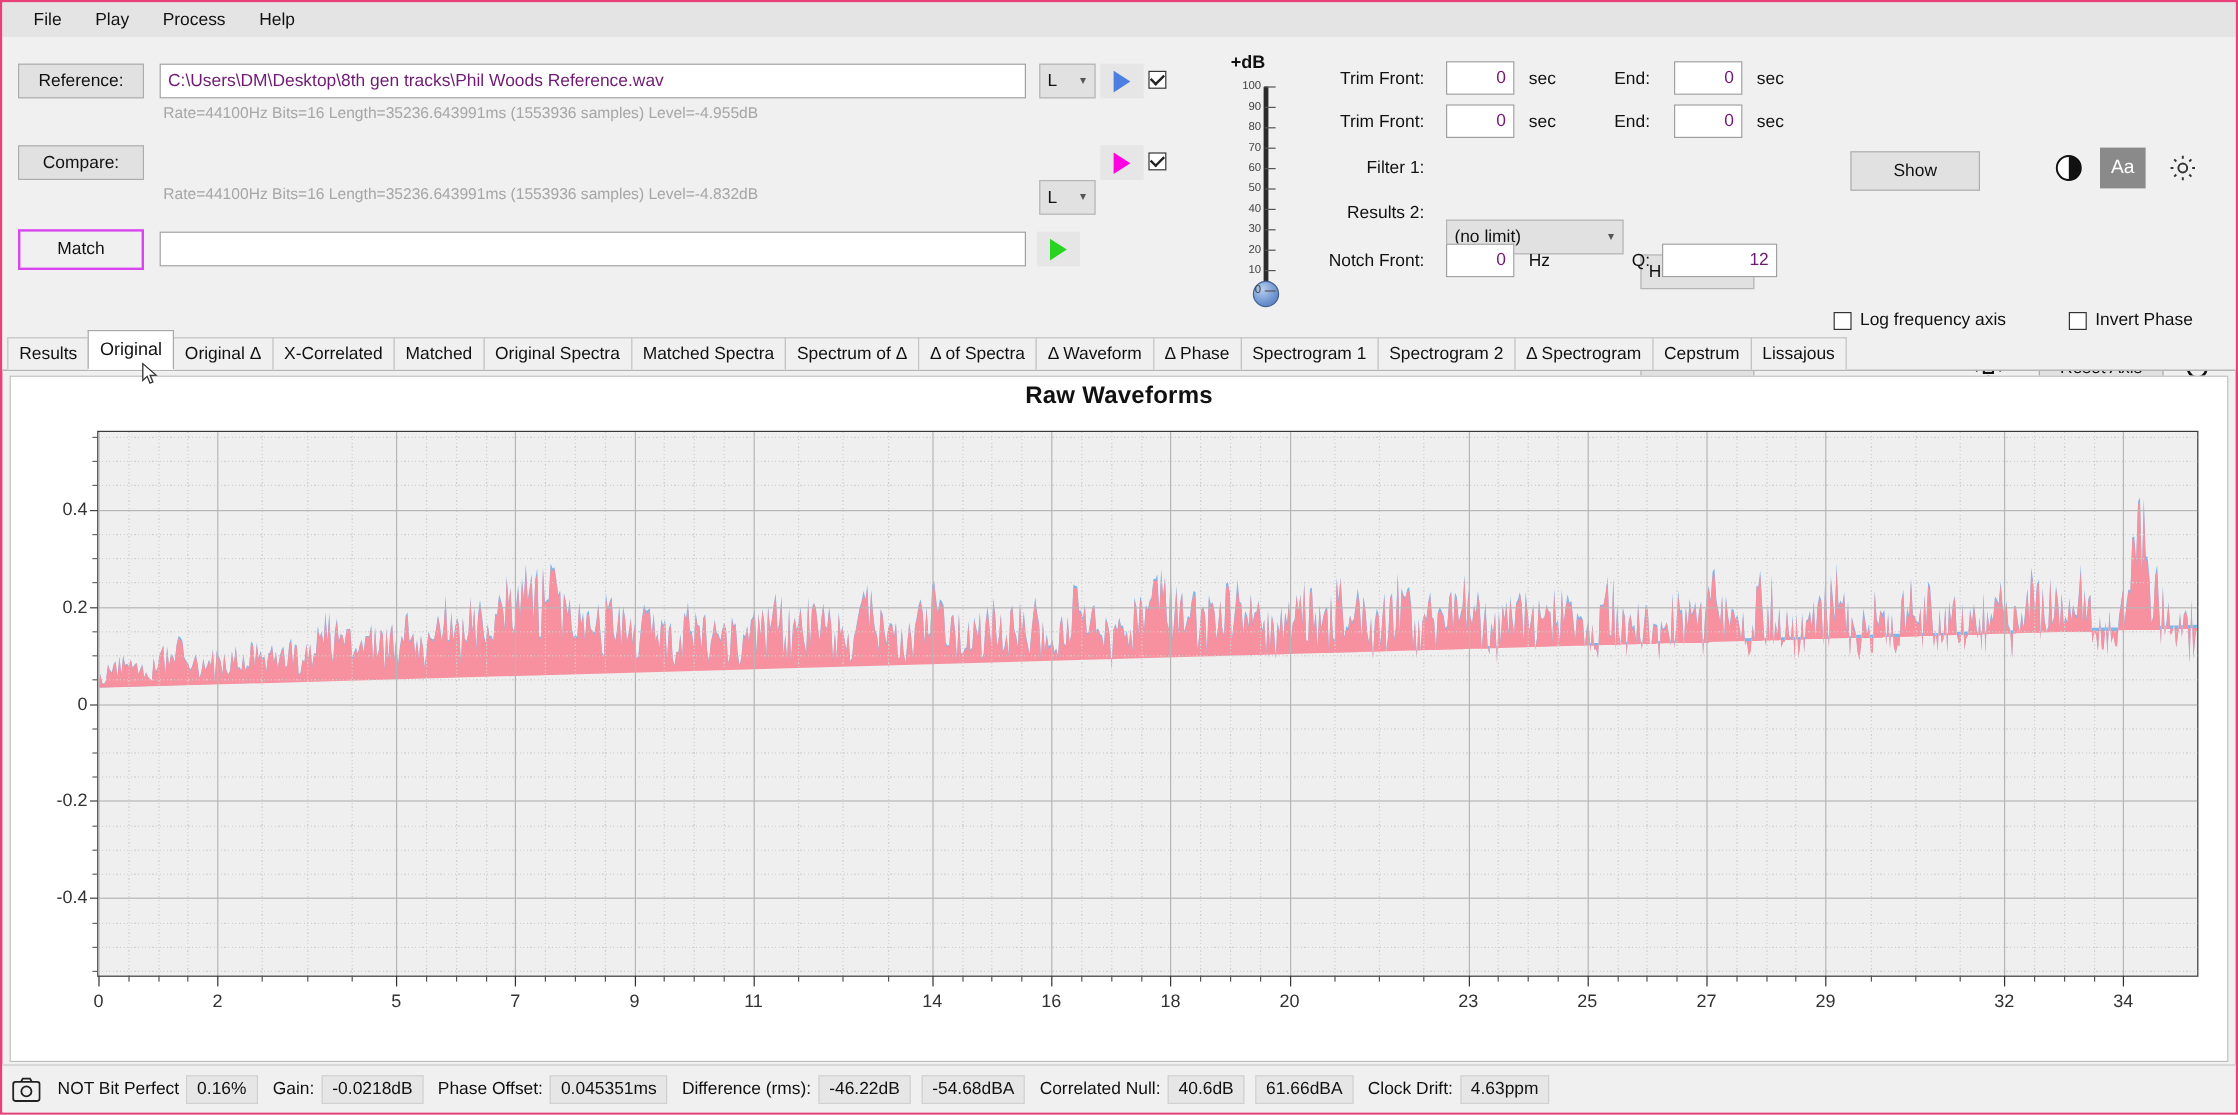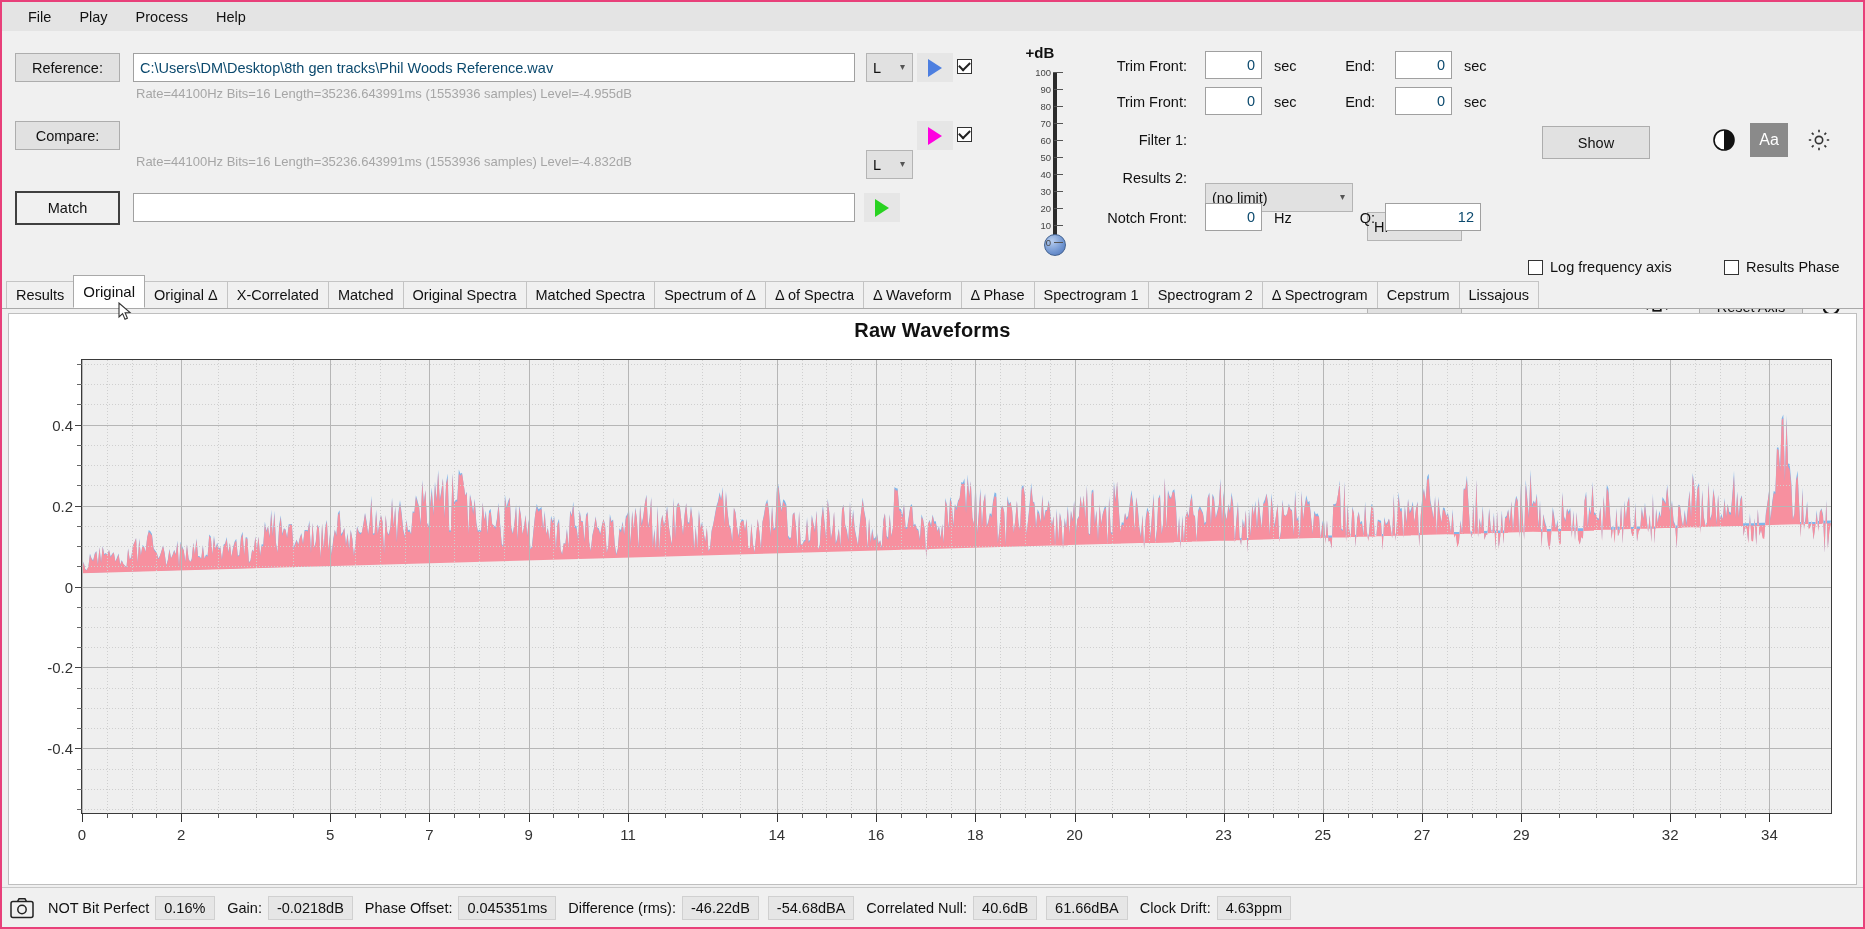--- a/index.html
+++ b/index.html
@@ -63,27 +63,27 @@
 
   .btn {
     background: #e1e1e1;
     border: 1px solid #adadad;
     font-size: 14.5px;
     color: #111;
     display: flex; align-items: center; justify-content: center;
     cursor: default;
     font-family: "Liberation Sans", sans-serif;
   }
-  .btn.green-outline { border: 2px solid #404040; background: #f0f0f0; }
+  .btn.green-outline { border: 2px solid #d946ef; background: #f0f0f0; }
 
   .txtbox {
     background: #ffffff;
     border: 1px solid #a0a0a0;
     font-size: 14.5px;
-    color: #0c4a6e;
+    color: #701a75;
     padding: 2px 6px;
     display: flex; align-items: center;
     overflow: hidden; white-space: nowrap;
   }
   .txtbox.num { justify-content: flex-end; }
 
   .meta {
     font-size: 13px;
     color: #a6a6a6;
     white-space: nowrap;
@@ -419,21 +419,21 @@
       <span style="font-size:14px;">[WASAPI] Speakers (2- XMOS XS1-U8 D</span>
       <span class="caret">▾</span>
     </div>
 
     <div class="abs checkrow" style="left:1526px; top:228px;">
       <span class="cbox"></span>
       <span class="lbl">Log frequency axis</span>
     </div>
     <div class="abs checkrow" style="left:1722px; top:228px;">
       <span class="cbox"></span>
-      <span class="lbl">Results Phase</span>
+      <span class="lbl">Invert Phase</span>
     </div>
 
     <div class="abs iconbtn" style="left:1636px; top:258px; width:38px; height:36px;">
       <svg width="26" height="26" viewBox="0 0 24 24" stroke="#111" stroke-width="1.6" fill="none">
         <rect x="8.5" y="8.5" width="7" height="7"></rect>
         <path d="M12 1.5 L12 6.5 M9.8 3.6 L12 1.5 L14.2 3.6"></path>
         <path d="M12 22.5 L12 17.5 M9.8 20.4 L12 22.5 L14.2 20.4"></path>
         <path d="M1.5 12 L6.5 12 M3.6 9.8 L1.5 12 L3.6 14.2"></path>
         <path d="M22.5 12 L17.5 12 M20.4 9.8 L22.5 12 L20.4 14.2"></path>
       </svg>

